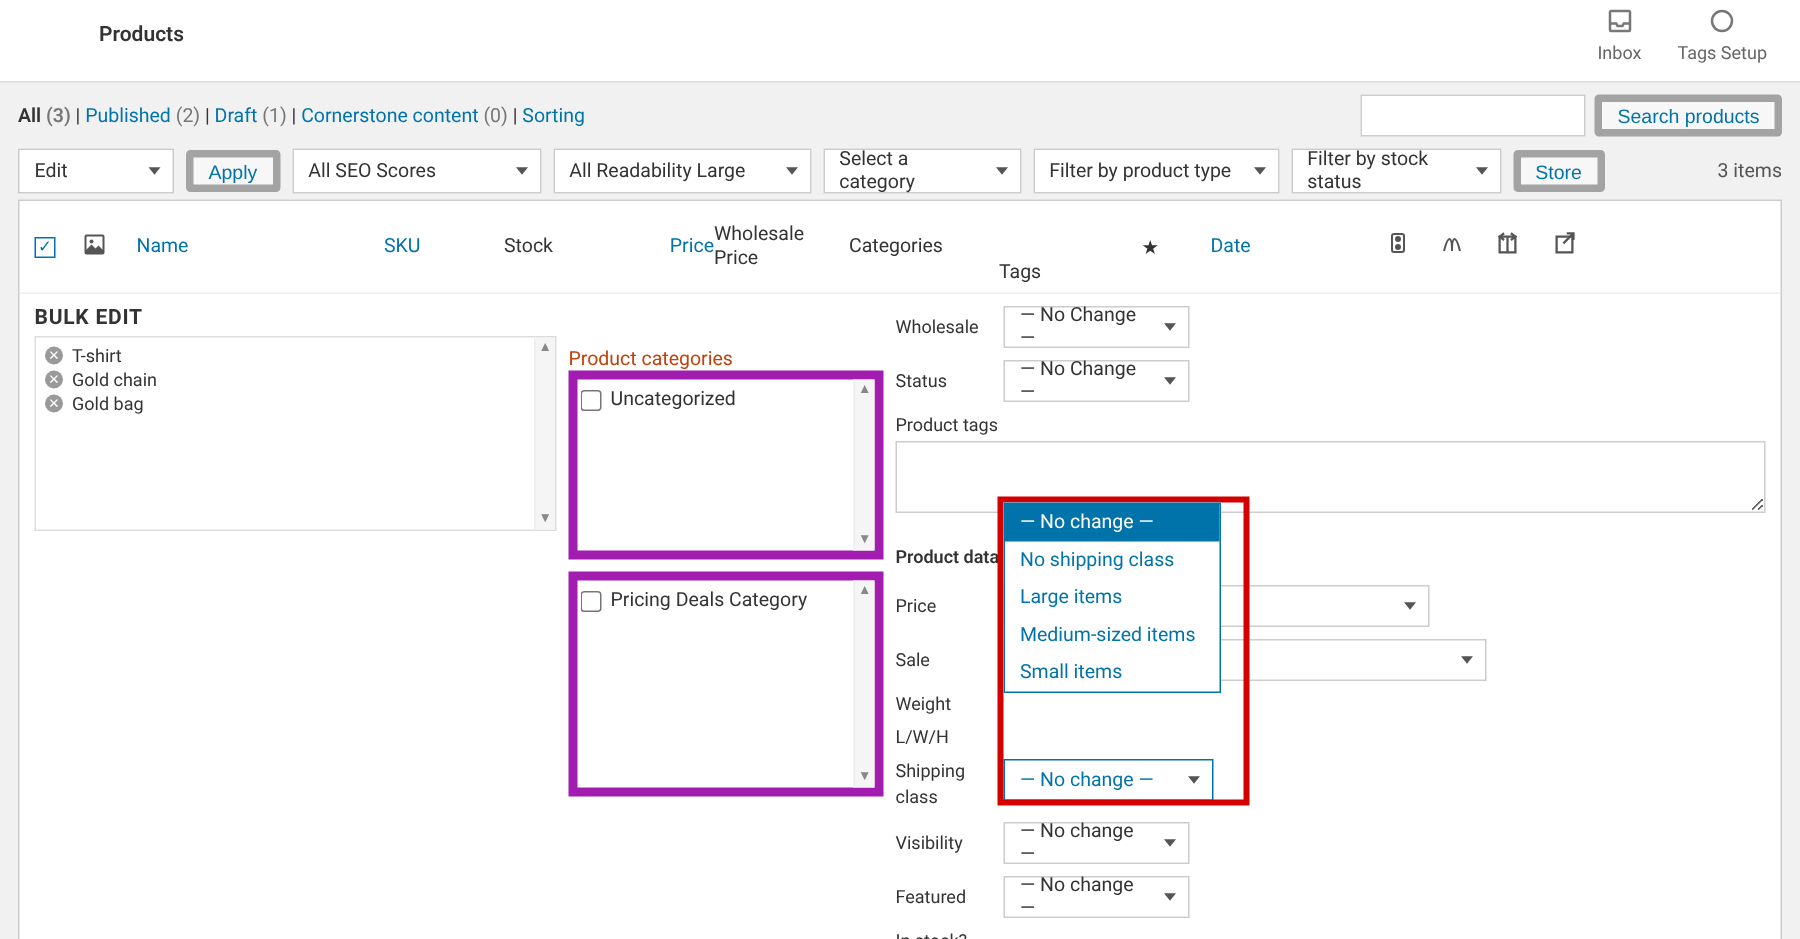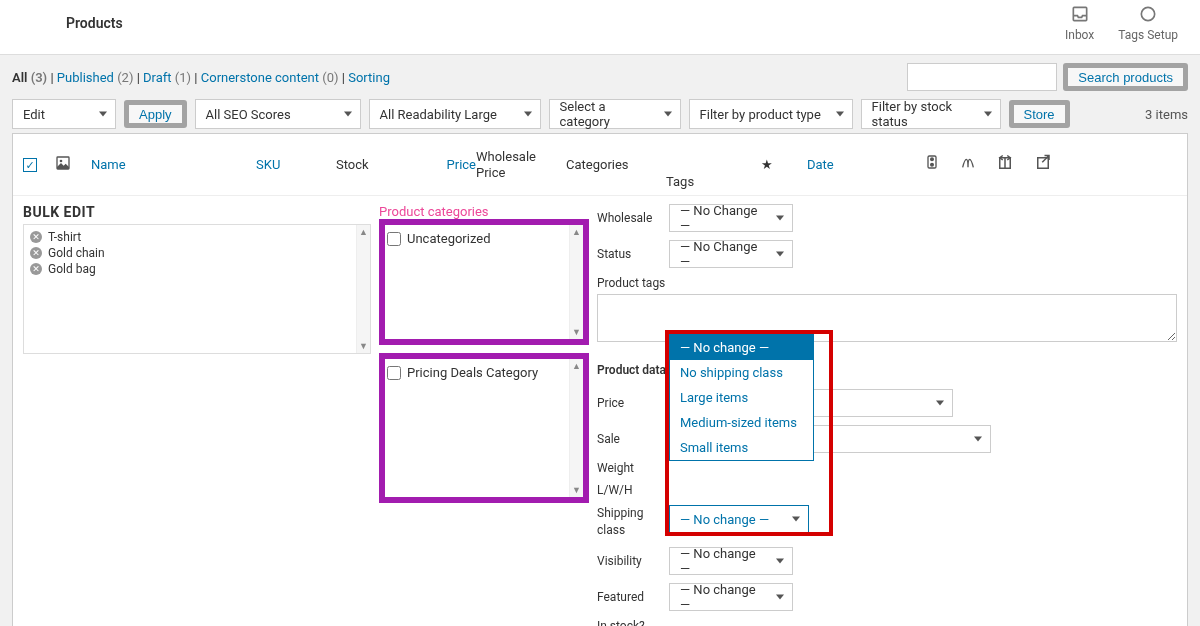--- a/index.html
+++ b/index.html
@@ -42,21 +42,21 @@
 .chk { width: 14px; height: 14px; border: 1px solid #0073aa; display: inline-flex; align-items: center; justify-content: center; color: #0073aa; font-size: 11px; background: #fff; }
 .bulk-row { display: flex; padding: 8px 10px; gap: 8px; }
 .bulk-left { width: 348px; }
 .bulk-title { font-size: 14px; font-weight: 700; letter-spacing: 0.5px; color: #333; margin-bottom: 4px; }
 .item-list { border: 1px solid #ddd; height: 130px; padding: 4px 6px; position: relative; overflow: hidden; }
 .scroll-arrows { position: absolute; right: 0; top: 0; bottom: 0; width: 14px; background: #f5f5f5; display: flex; flex-direction: column; justify-content: space-between; border-left: 1px solid #eee; }
 .scroll-arrows span { text-align: center; font-size: 9px; color: #888; height: 14px; line-height: 14px; }
 .item-list .item { display: flex; align-items: center; gap: 6px; padding: 1px 0; font-size: 12px; }
 .item .remove { width: 12px; height: 12px; border-radius: 50%; background: #999; color: #fff; font-size: 9px; display: inline-flex; align-items: center; justify-content: center; cursor: pointer; }
 .bulk-mid { width: 210px; display: flex; flex-direction: column; gap: 8px; }
-.cat-title { font-size: 13px; color: #ec4899; margin-bottom: 0; }
+.cat-title { font-size: 13px; color: #c2410c; margin-bottom: 0; margin-top: 28px; }
 .cat-box { border: 6px solid #a21caf; height: 126px; padding: 6px 2px; position: relative; }
 .cat-box.tall { height: 150px; }
 .cat-box label { display: flex; align-items: center; gap: 6px; font-size: 13px; }
 .cat-box input[type="checkbox"] { width: 14px; height: 14px; }
 .bulk-right { flex: 1; display: flex; flex-direction: column; gap: 8px; }
 .field-row { display: flex; align-items: center; gap: 12px; }
 .field-label { width: 60px; font-size: 12px; color: #333; }
 .drop { height: 28px; border: 1px solid #ccc; background: #fff; padding: 0 24px 0 10px; position: relative; display: inline-flex; align-items: center; font-size: 13px; width: 124px; }
 .drop::after { content: ''; position: absolute; right: 8px; top: 50%; width: 0; height: 0; border-left: 4px solid transparent; border-right: 4px solid transparent; border-top: 5px solid #555; transform: translateY(-50%); }
 .drop.wide { width: 284px; }

